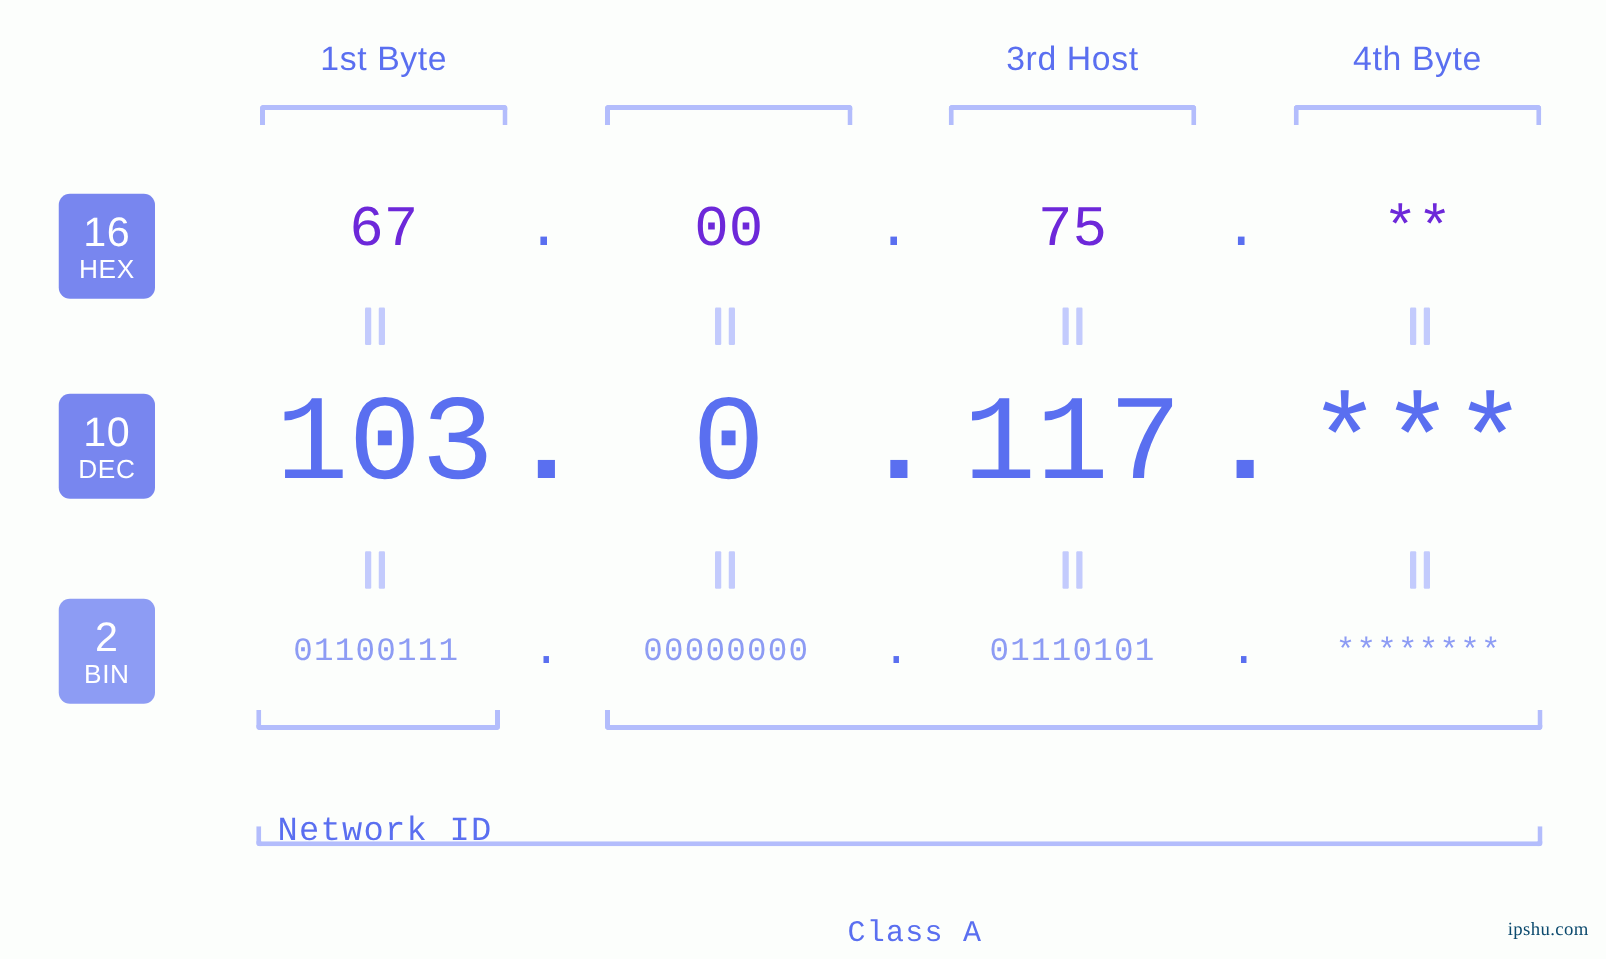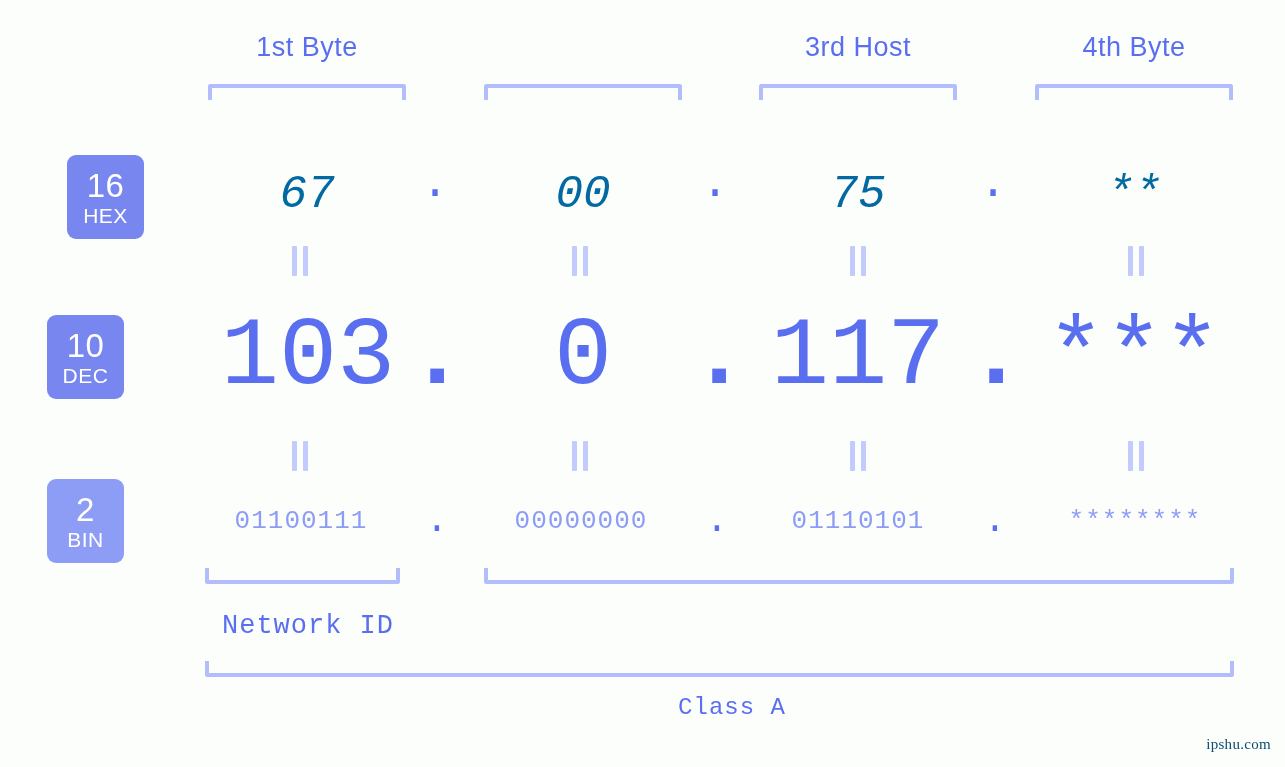--- a/index.html
+++ b/index.html
@@ -76,21 +76,21 @@
     font-weight: 400;
     letter-spacing: 0.5px;
   }
   .badge .sub {
     font-size: 21px;
     font-family: "Liberation Sans", sans-serif;
     font-weight: 400;
     margin-top: 3px;
     letter-spacing: 0.5px;
   }
-  #badge-hex { top: 155px; height: 84px; background: #7886ef; margin-left: 20px; }
+  #badge-hex { top: 155px; height: 84px; background: #7886ef; }
   #badge-dec { top: 315px; height: 84px; background: #7886ef; }
   #badge-bin { top: 479px; height: 84px; background: #8d9cf4; }
 
   
   .row {
     position: absolute;
     left: 0;
     width: 1285px;
     height: 0;
   }
@@ -102,26 +102,25 @@
   }
   .dot {
     position: absolute;
     text-align: center;
     white-space: nowrap;
     font-family: "Liberation Mono", monospace;
   }
 
   
   .hex-row .cell {
-    top: 163px;
+    top: 152px;
     font-size: 46px;
-    color: #0369a1;
+    color: #6d28d9;
     width: 260px;
     line-height: 64px;
-    font-style: italic;
   }
   .hex-row .dot {
     top: 152px;
     font-size: 46px;
     color: #5a6ff0;
     width: 40px;
     line-height: 64px;
   }
 
   
@@ -179,20 +178,21 @@
 
   
   .section-label {
     position: absolute;
     text-align: center;
     white-space: nowrap;
     font-family: "Liberation Mono", monospace;
     font-size: 27px;
     color: #5a6ff0;
     letter-spacing: 1px;
+    margin-top: 40px;
   }
 
   
   .watermark {
     position: absolute;
     right: 14px;
     bottom: 14px;
     font-family: Liberation Serif, serif;
     font-size: 15px;
     color: #0c4a6e;

